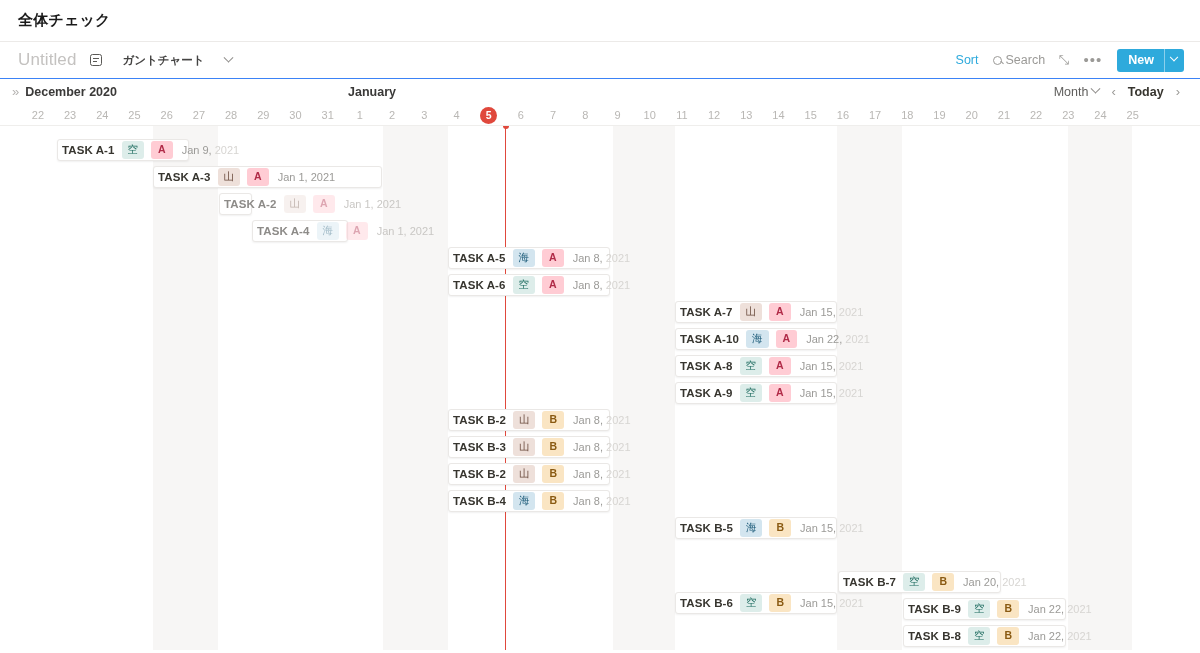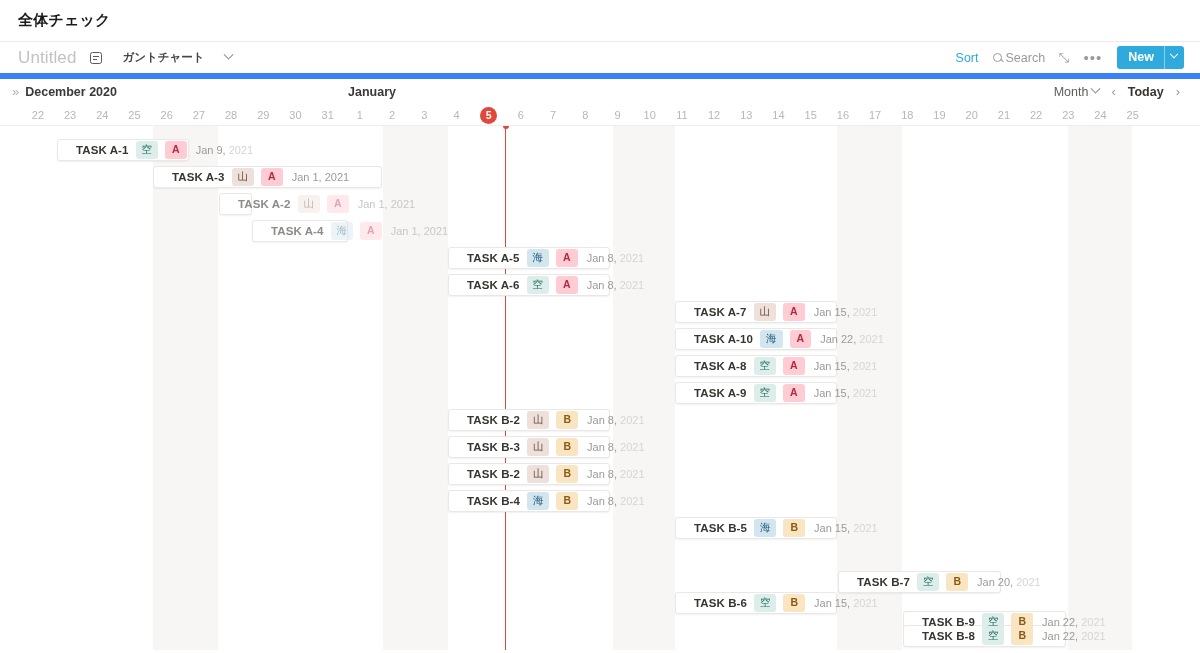--- a/index.html
+++ b/index.html
@@ -22,21 +22,21 @@
     font-size: 15px; font-weight: bold; color: #1a1a1a;
     letter-spacing: .2px;
   }
 
   
   .db-header {
     height: 38px;
     display: flex; align-items: center;
     padding: 0 16px 0 18px;
     border-top: 1px solid #eceae8;
-    border-bottom: 6px solid #3b82f6;
+    border-bottom: 1px solid #3b82f6;
   }
   .db-title {
     font-size: 17px; color: #c4c2c0; font-weight: 400;
     margin-right: 11px; letter-spacing: .1px;
   }
   .view-chip {
     display: flex; align-items: center; gap: 20px;
     font-size: 11.5px; color: #454443; font-weight: bold;
     padding: 2px 3px; border-radius: 3px; cursor: pointer;
   }
@@ -165,21 +165,21 @@
     position: absolute; left: 0; top: 0; height: 22px;
     background: #ffffff;
     border: 1px solid #eae8e6;
     border-radius: 3px;
     box-shadow: 0 1px 2px rgba(15,15,15,.06);
     pointer-events: none;
   }
   .bar-content {
     position: relative; z-index: 2;
     display: flex; align-items: center; gap: 7px;
-    padding-left: 19px;
+    padding-left: 5px;
   }
   .bar-name {
     font-size: 11.5px; font-weight: bold; color: #37352f;
     letter-spacing: .1px;
   }
   .badge {
     font-size: 10.5px; line-height: 1;
     padding: 3px 6px 4px; border-radius: 3px;
     font-weight: 500;
   }
@@ -452,21 +452,21 @@
     </div>
     <div class="bar" style="left: 838px; top: 445px;">
       <div class="bar-box" style="width: 163px;"></div>
       <div class="bar-content">
         <span class="bar-name">TASK B-7</span>
         <span class="badge tag-sora">空</span>
         <span class="badge who-B">B</span>
         <span class="bar-date"><span>Jan 20,</span><span class="tail"> 2021</span></span>
       </div>
     </div>
-    <div class="bar" style="left: 903px; top: 485px;">
+    <div class="bar" style="left: 903px; top: 472px;">
       <div class="bar-box" style="width: 163px;"></div>
       <div class="bar-content">
         <span class="bar-name">TASK B-9</span>
         <span class="badge tag-sora">空</span>
         <span class="badge who-B">B</span>
         <span class="bar-date"><span>Jan 22,</span><span class="tail"> 2021</span></span>
       </div>
     </div>
     <div class="bar" style="left: 903px; top: 499px;">
       <div class="bar-box" style="width: 163px;"></div>

